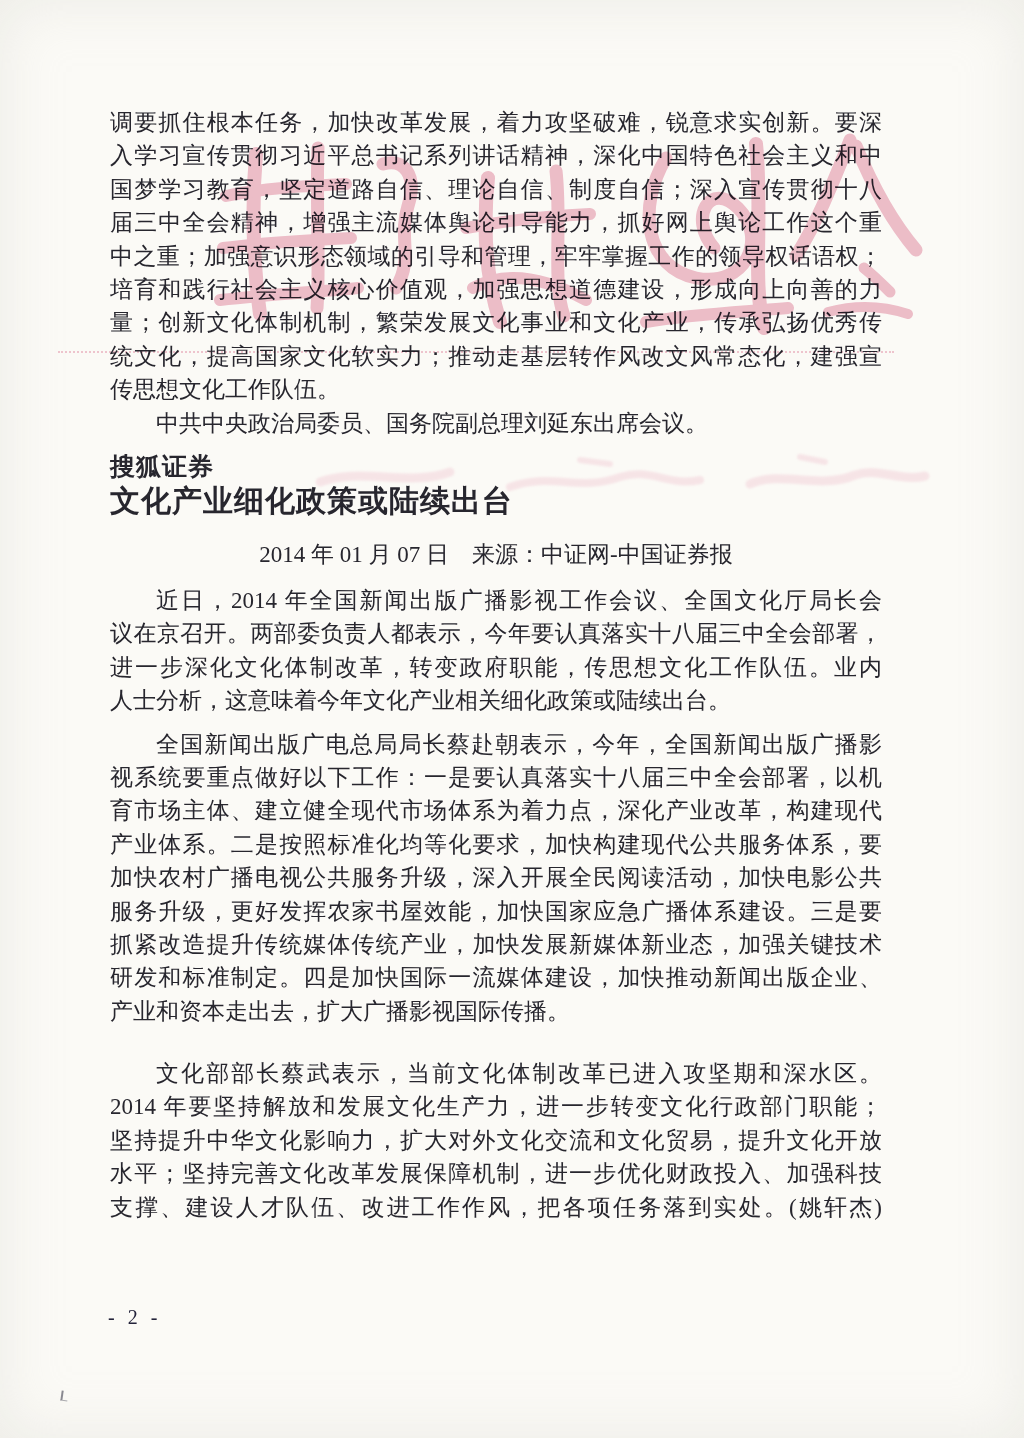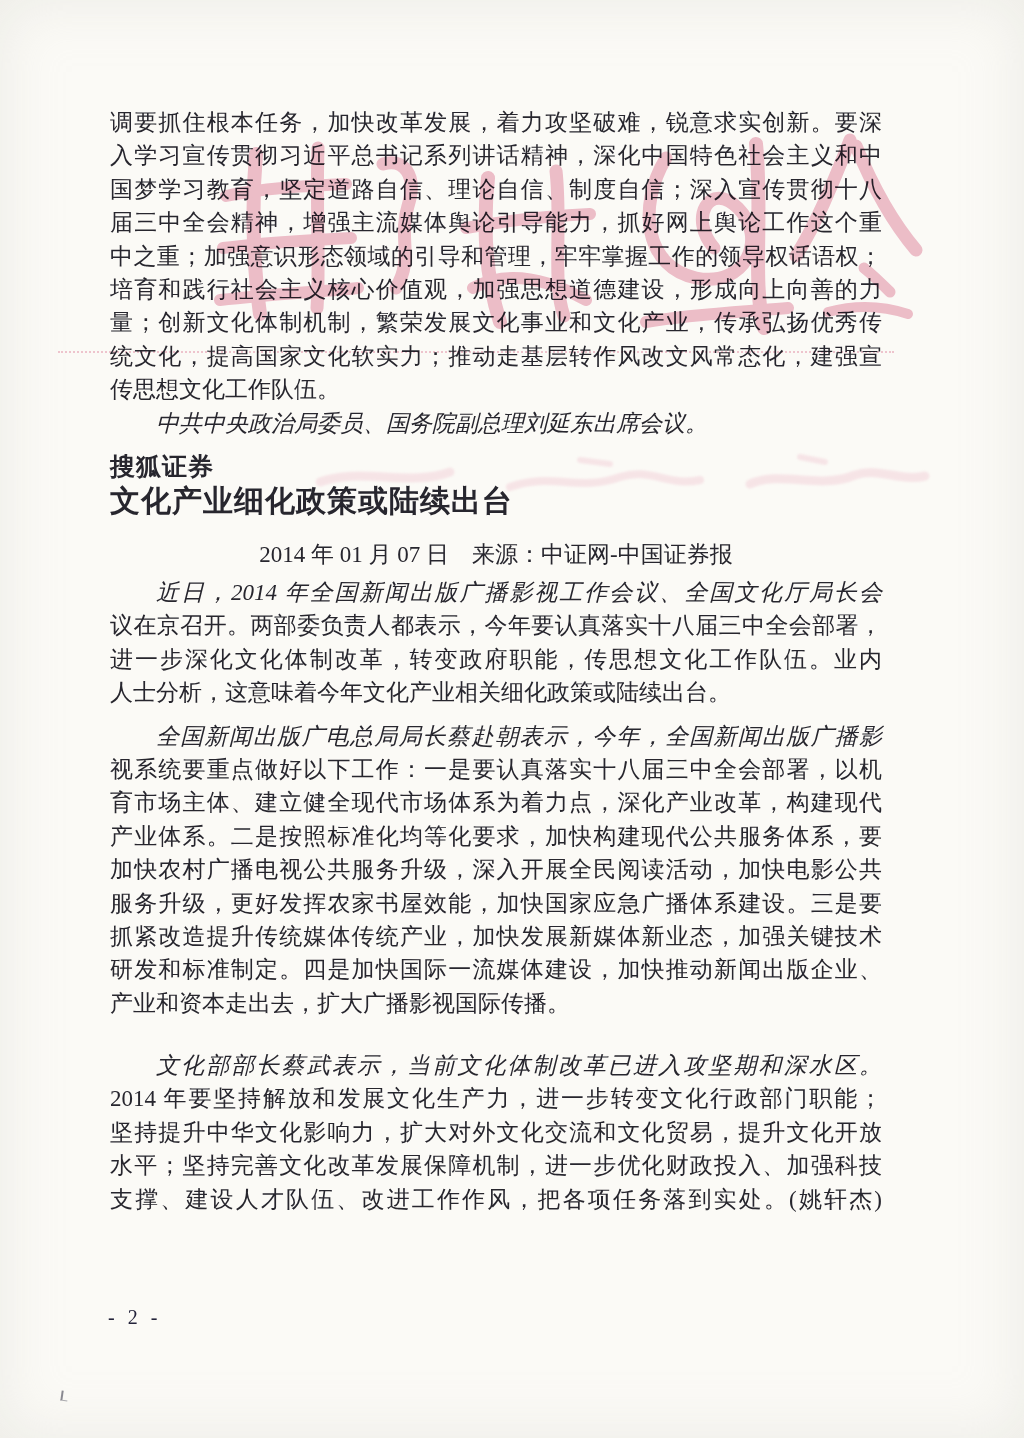--- a/index.html
+++ b/index.html
@@ -20,21 +20,21 @@
     height:33.4px;
     overflow:visible;
     white-space:nowrap;
   }
   .fill{
     white-space:normal;
     text-align:justify;
     text-align-last:justify;
     text-justify:inter-character;
   }
-  .indent{text-indent:46px;font-style:italic;}
+  .indent{text-indent:46px;}
   .source-label{
     margin-top:11px;
     font-family:"Liberation Sans","DejaVu Sans",sans-serif;
     font-weight:bold;
     font-size:25px;
     line-height:30px;
     letter-spacing:1px;
   }
   .title{
     margin-top:2px;
@@ -44,21 +44,21 @@
     line-height:36px;
     text-align:left;
     letter-spacing:1px;
   }
   .dateline{
     margin-top:2px;
     font-size:23px;
     line-height:32px;
     text-align:center;
   }
-  .p1{margin-top:5px;}
+  .p1{margin-top:13px;}
   .p2{margin-top:10px;}
   .p3{margin-top:29px;}
   .page-num{
     position:absolute;left:108px;top:1306px;
     font-size:20px;letter-spacing:4px;
     color:#23223a;z-index:2;
   }
   
   .stamp{
     position:absolute;left:168px;top:116px;width:760px;height:266px;

